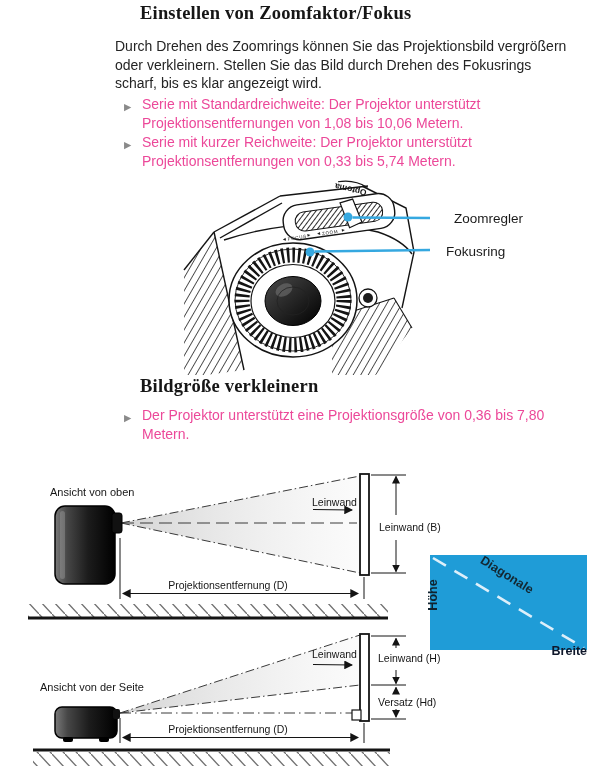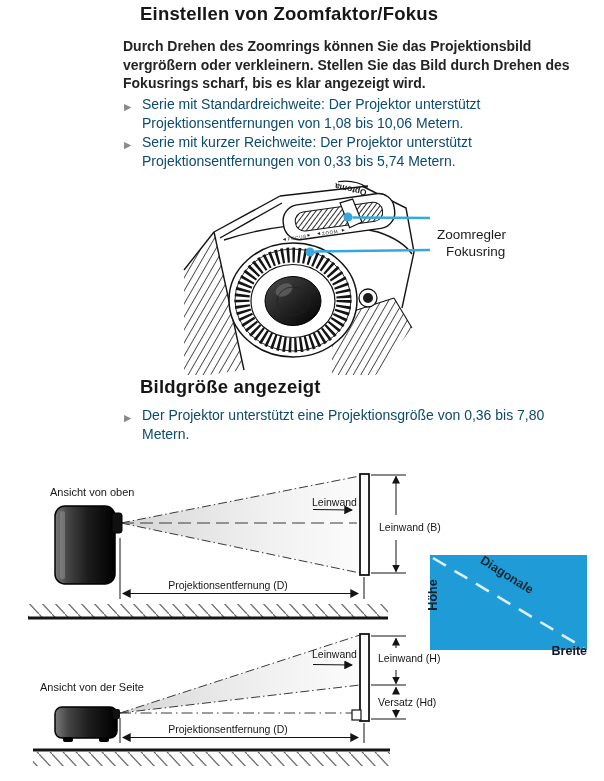--- a/index.html
+++ b/index.html
@@ -2,31 +2,31 @@
 <html><head>
 <meta charset="utf-8">
 <style>
   html,body{margin:0;padding:0;background:#fff;}
   #page{
     position:relative;width:604px;height:781px;background:#fff;overflow:hidden;
     font-family:"Liberation Sans","DejaVu Sans",sans-serif;color:#1d1d1f;
   }
   .abs{position:absolute;}
   h1.sec-title{
-    position:absolute;margin:0;font-size:18.5px;font-weight:bold;color:#161616;letter-spacing:.2px;
+    position:absolute;margin:0;font-size:18.5px;font-weight:bold;color:#161616;letter-spacing:.2px;font-family:Liberation Serif, serif;
   }
   .para{
     position:absolute;margin:0;font-size:14px;line-height:18.6px;color:#242424;
   }
   .bullets{position:absolute;}
   .bullet{display:flex;align-items:flex-start;margin:0 0 1px 0;}
   .bullet .marker{
     flex:0 0 18px;font-size:9.5px;color:#8a8a8a;padding-top:3px;line-height:18.6px;
   }
-  .bullet .btext{font-size:14px;line-height:18.6px;color:#0c4a6e;}
+  .bullet .btext{font-size:14px;line-height:18.6px;color:#ec4899;}
   .callout-label{
     position:absolute;font-size:13.5px;color:#1b1b1b;white-space:nowrap;
   }
   svg{display:block;}
   svg text{font-family:"Liberation Sans","DejaVu Sans",sans-serif;fill:#161616;}
   .dlabel{font-size:10.5px;}
   .vlabel{font-size:11px;}
   .tinylabel{font-size:4.6px;letter-spacing:.6px;fill:#222;}
   
   .screenfig{
@@ -46,21 +46,21 @@
   }
   .screenfig svg{position:absolute;left:0;top:0;}
 </style>
 </head>
 <body>
 
 <div id="page">
 
   <h1 class="sec-title" style="left:140px;top:3px;">Einstellen von Zoomfaktor/Fokus</h1>
 
-  <p class="para" style="left:123px;top:37px;width:455px;font-weight:bold;">Durch Drehen des Zoomrings können Sie das Projektionsbild vergrößern oder verkleinern. Stellen Sie das Bild durch Drehen des Fokusrings scharf, bis es klar angezeigt wird.</p>
+  <p class="para" style="left:115px;top:37px;width:455px;">Durch Drehen des Zoomrings können Sie das Projektionsbild vergrößern oder verkleinern. Stellen Sie das Bild durch Drehen des Fokusrings scharf, bis es klar angezeigt wird.</p>
 
   <div class="bullets" style="left:124px;top:95px;width:442px;">
     <div class="bullet">
       <span class="marker">▶</span>
       <span class="btext">Serie mit Standardreichweite: Der Projektor unterstützt Projektionsentfernungen von 1,08 bis 10,06 Metern.</span>
     </div>
     <div class="bullet">
       <span class="marker">▶</span>
       <span class="btext">Serie mit kurzer Reichweite: Der Projektor unterstützt Projektionsentfernungen von 0,33 bis 5,74 Metern.</span>
     </div>
@@ -137,24 +137,24 @@
     </g>
 
     <g>
       <line x1="172.5" y1="37.5" x2="250" y2="38" stroke="#35A8E0" stroke-width="2.6"></line>
       <circle cx="168" cy="37" r="4.5" fill="#35A8E0"></circle>
       <line x1="134.5" y1="71.5" x2="250" y2="70" stroke="#35A8E0" stroke-width="2.6"></line>
       <circle cx="130" cy="72" r="4.5" fill="#35A8E0"></circle>
     </g>
   </svg>
 
-  <span class="callout-label" style="left:437px;top:211px;margin-top:16px;">Zoomregler</span>
+  <span class="callout-label" style="left:454px;top:211px;">Zoomregler</span>
   <span class="callout-label" style="left:446px;top:244px;">Fokusring</span>
 
-  <h1 class="sec-title" style="left:140px;top:376px;">Bildgröße angezeigt</h1>
+  <h1 class="sec-title" style="left:140px;top:376px;">Bildgröße verkleinern</h1>
 
   <div class="bullets" style="left:124px;top:406px;width:448px;">
     <div class="bullet">
       <span class="marker">▶</span>
       <span class="btext">Der Projektor unterstützt eine Projektionsgröße von 0,36 bis 7,80 Metern.</span>
     </div>
   </div>
 
   <svg class="abs" style="left:0;top:460px;" width="604" height="321" viewBox="0 0 604 321">
     <defs>

